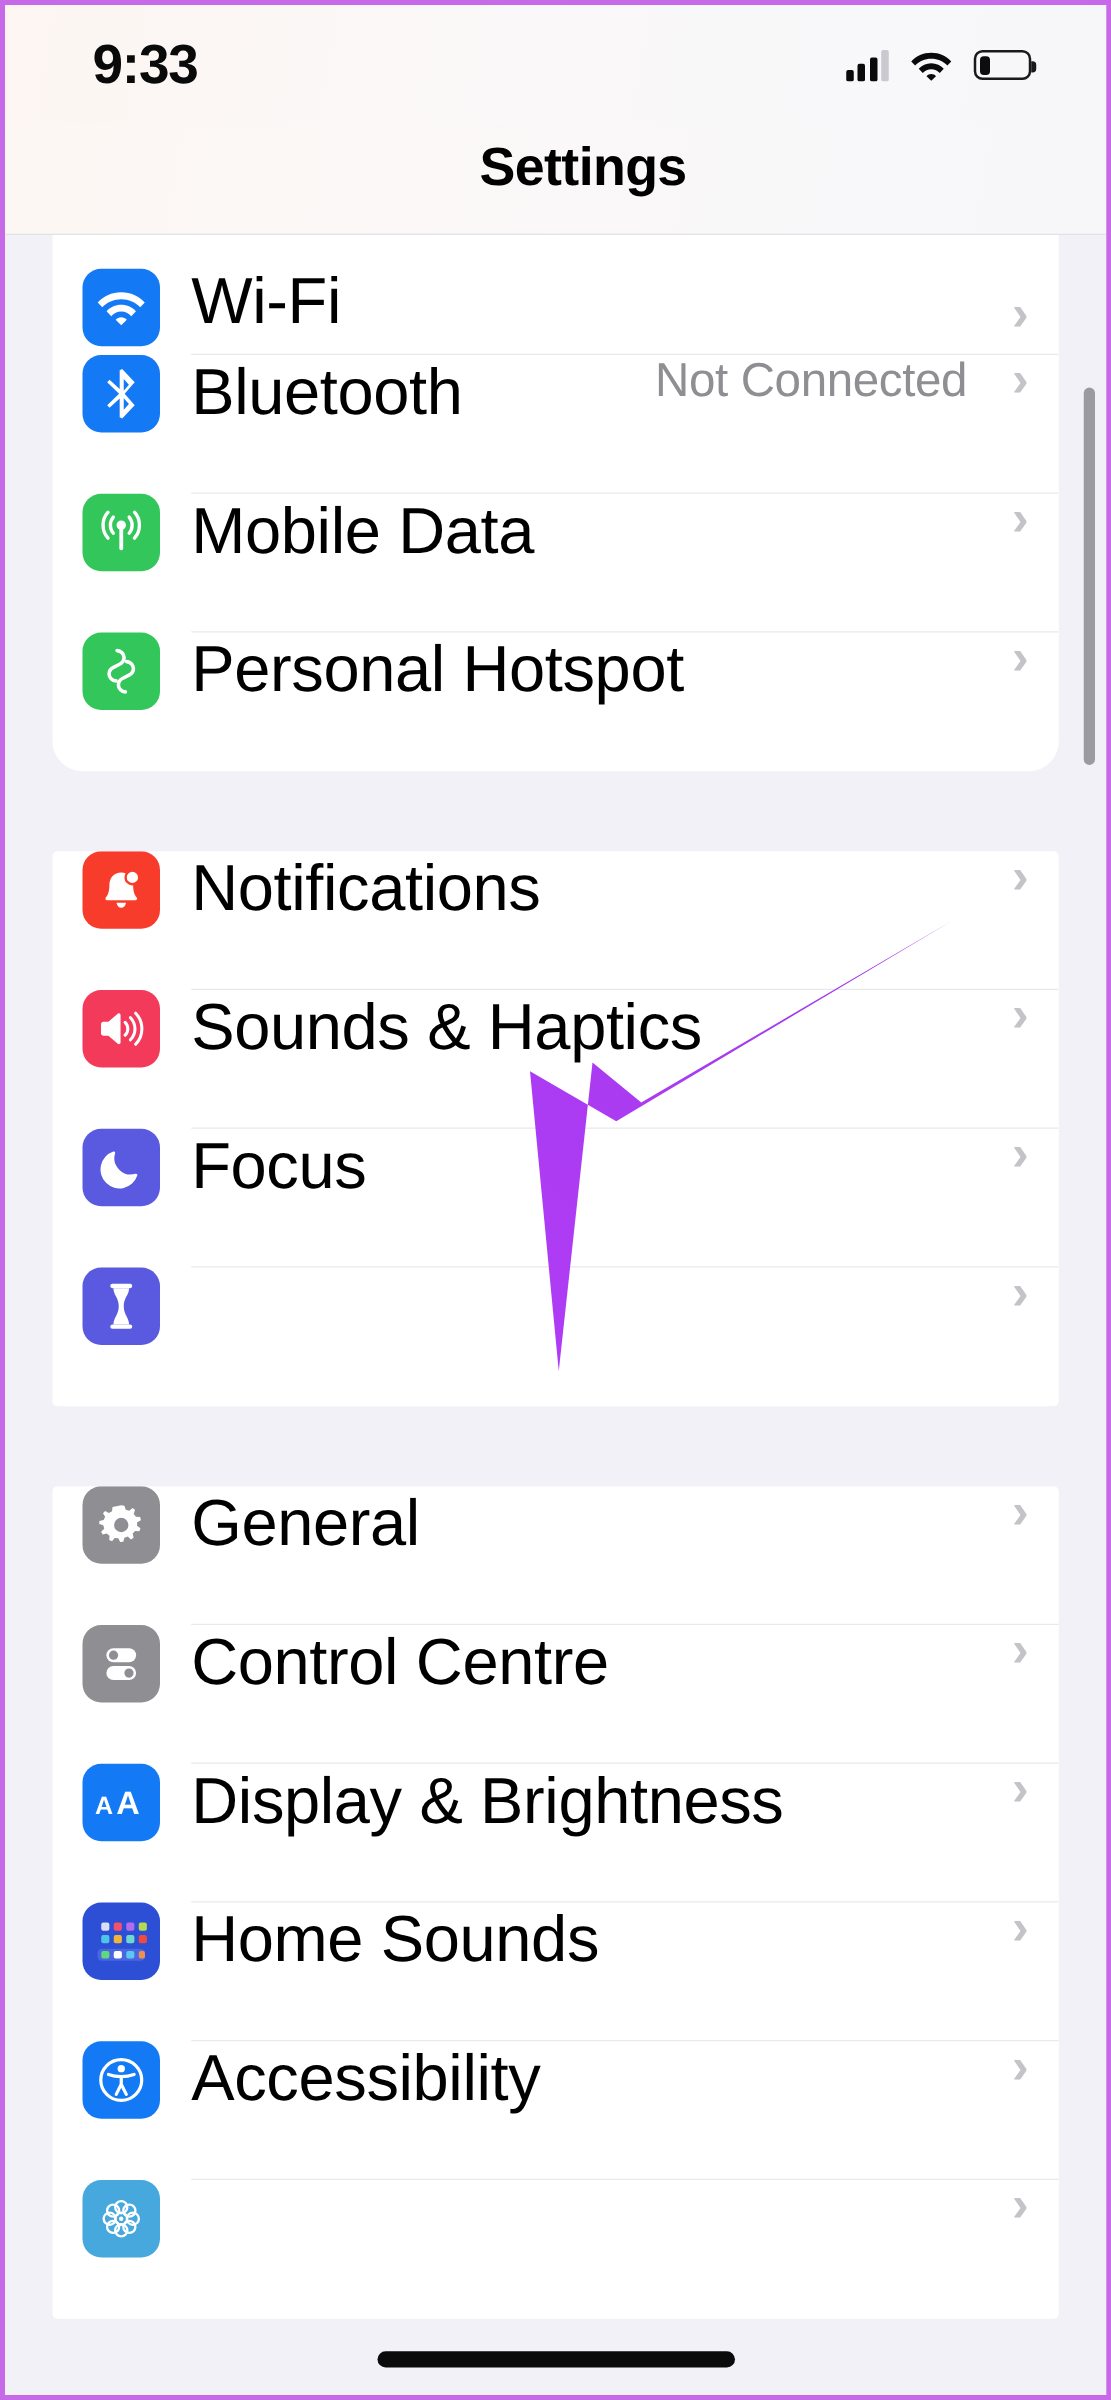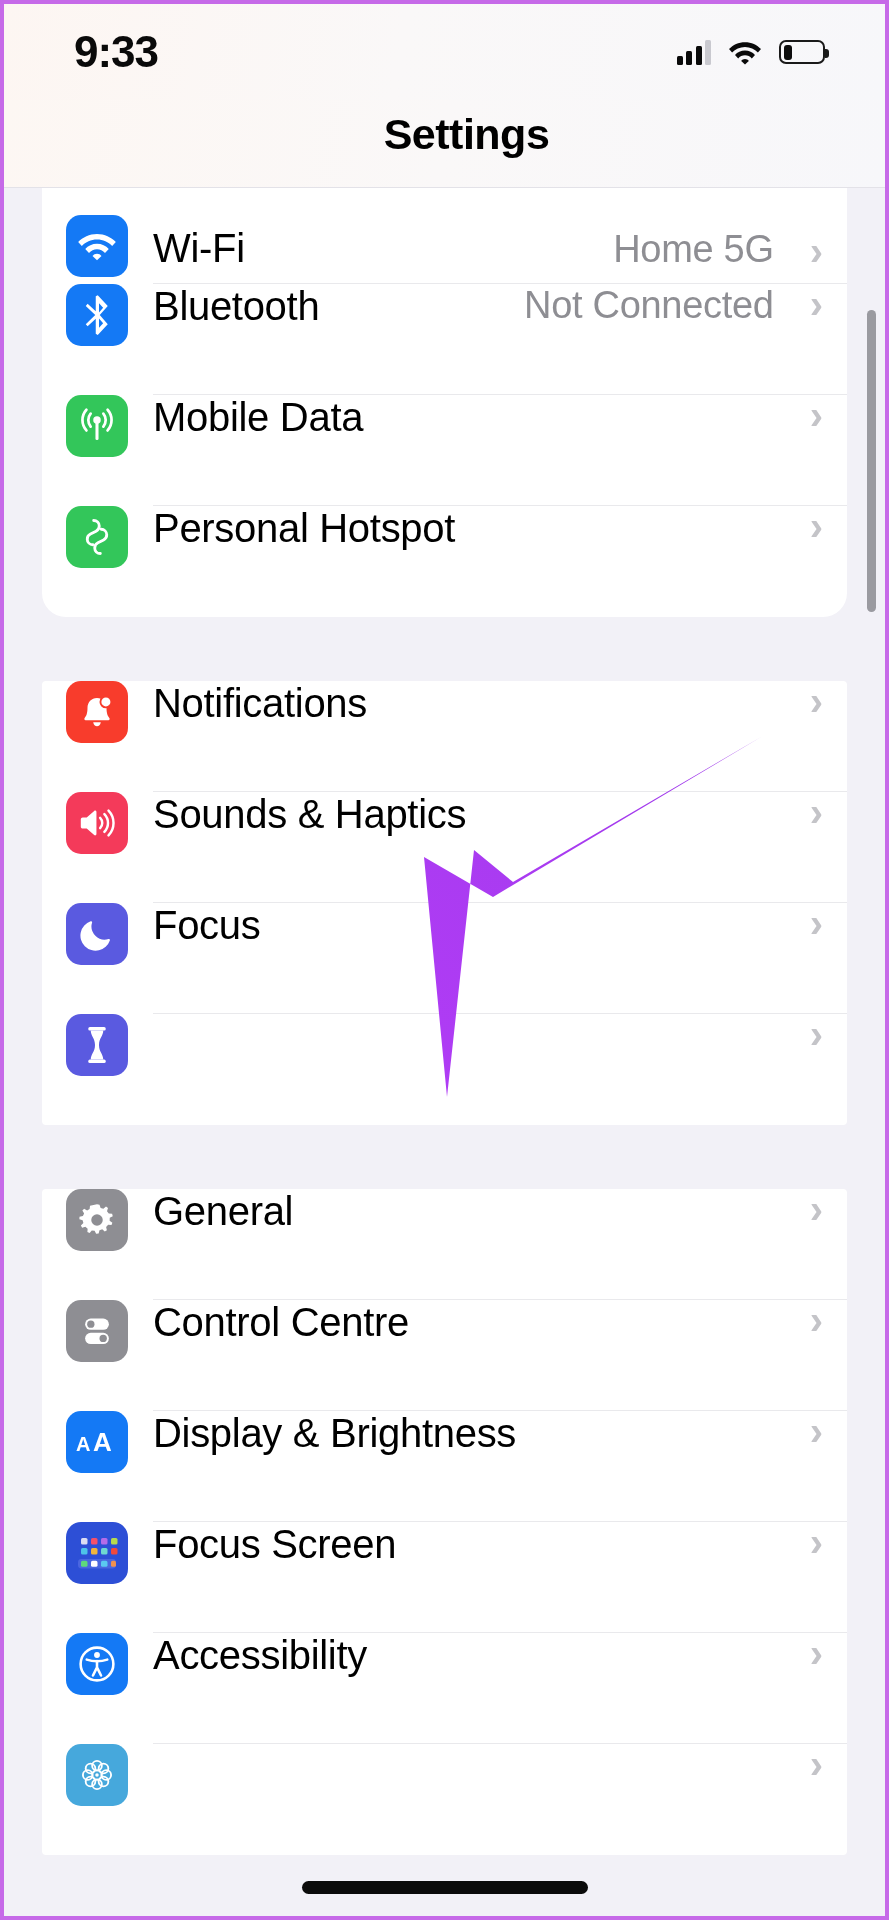--- a/index.html
+++ b/index.html
@@ -86,21 +86,21 @@
   }
   .row.clipped { height:96px; align-items:flex-end; padding-bottom:13px;}
   .icon {
     width:62px; height:62px; min-width:62px;
     border-radius:15px;
     display:flex; align-items:center; justify-content:center;
     color:#fff;
   }
   .row.clipped .icon { margin-bottom:-6px; }
   .label {
-    font-size:40px; color:#000; margin-left:25px;
+    font-size:52px; color:#000; margin-left:25px;
     letter-spacing:-0.3px; white-space:nowrap;
   }
   .value {
     margin-left:auto; font-size:38px; color:#8e8e93;
     letter-spacing:-0.3px; white-space:nowrap;
   }
   .chev {
     margin-left:auto; padding-left:20px; padding-right:24px;
     color:#c4c4c8; font-size:40px; font-weight:600; line-height:1;
   }
@@ -163,21 +163,20 @@
 
       <div class="row clipped">
         <div class="icon" style="background:#1479f5">
           <svg width="40" height="30" viewBox="0 0 34 25">
             <path d="M17 2.2C10.6 2.2 4.9 4.9 1 9.1l3.1 3.3C7.3 9 11.9 6.9 17 6.9s9.7 2.1 12.9 5.5L33 9.1C29.1 4.9 23.4 2.2 17 2.2z" fill="#fff"></path>
             <path d="M17 10.6c-4 0-7.6 1.7-10 4.4l3.2 3.4c1.7-1.9 4.1-3.1 6.8-3.1s5.1 1.2 6.8 3.1l3.2-3.4c-2.4-2.7-6-4.4-10-4.4z" fill="#fff"></path>
             <path d="M17 19.1c-1.5 0-2.9.7-3.8 1.8L17 24.6l3.8-3.7c-.9-1.1-2.3-1.8-3.8-1.8z" fill="#fff"></path>
           </svg>
         </div>
         <div class="label">Wi-Fi</div>
-        <div class="value">Home 5G</div>
         <div class="chev">›</div>
         <div class="sep"></div>
       </div>
 
       <div class="row">
         <div class="icon" style="background:#1479f5">
           <svg width="34" height="40" viewBox="0 0 24 32">
             <path d="M11 1v12L4.5 7 3 8.7 10.6 16 3 23.3 4.5 25 11 19v12l1.6.9 8-8.6-6.4-7.3 6.4-7.3-8-8.6L11 1zm2.6 5.6l3.3 3.6-3.3 3.8V6.6zm0 12.2l3.3 3.8-3.3 3.6v-7.4z" fill="#fff"></path>
           </svg>
         </div>
@@ -329,21 +328,21 @@
               <rect x="27" y="18" width="6.5" height="6.5" rx="1.6" fill="#6fd9d0"></rect>
               <rect x="37" y="18" width="6.5" height="6.5" rx="1.6" fill="#f04a3c"></rect>
               <rect x="4" y="29" width="38" height="9.5" rx="3.4" fill="#4a66e0"></rect>
               <rect x="7" y="30.8" width="6.5" height="6" rx="1.6" fill="#5ed97c"></rect>
               <rect x="17" y="30.8" width="6.5" height="6" rx="1.6" fill="#ffffff"></rect>
               <rect x="27" y="30.8" width="6.5" height="6" rx="1.6" fill="#5ac8f0"></rect>
               <rect x="37" y="30.8" width="5" height="6" rx="1.6" fill="#f09050"></rect>
             </g>
           </svg>
         </div>
-        <div class="label">Focus Screen</div>
+        <div class="label">Home Sounds</div>
         <div class="value"></div>
         <div class="chev">›</div>
         <div class="sep"></div>
       </div>
 
       <div class="row">
         <div class="icon" style="background:#1479f5">
           <svg width="44" height="44" viewBox="0 0 36 36">
             <circle cx="18" cy="18" r="13.4" fill="none" stroke="#fff" stroke-width="2.1"></circle>
             <circle cx="18" cy="10.6" r="2.4" fill="#fff"></circle>

